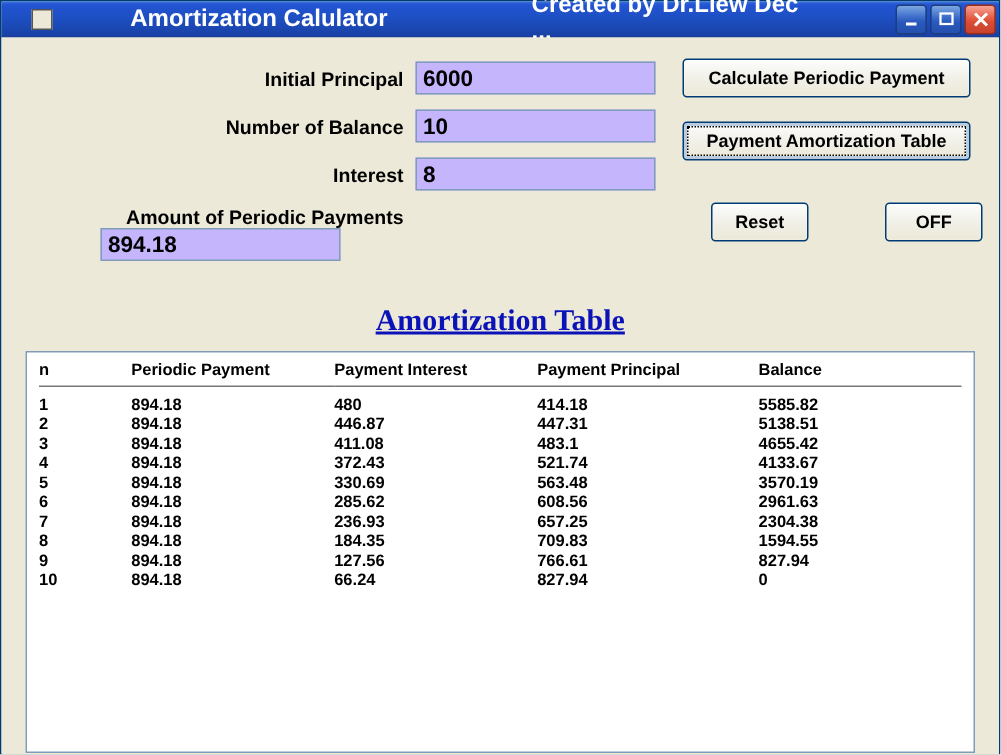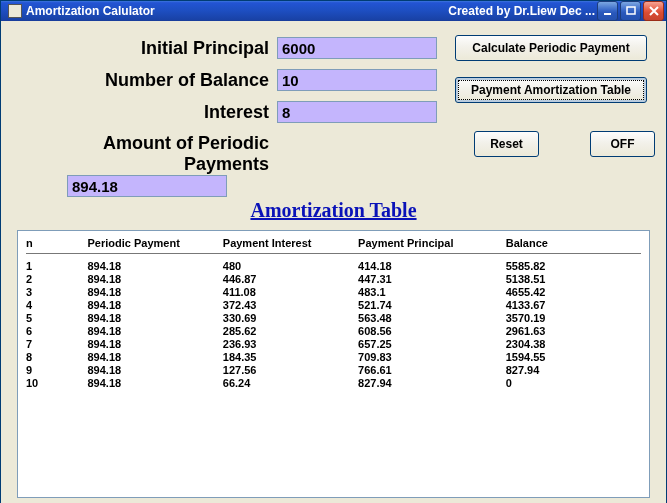--- a/index.html
+++ b/index.html
@@ -18,23 +18,24 @@
     display: flex;
     flex-direction: column;
     position: relative;
   }
   .titlebar {
     height: 24px;
     background: linear-gradient(to bottom, #3b77dd 0%, #2a5bd7 6%, #2254d3 10%, #1d4ec0 50%, #1941a5 95%, #183a93 100%);
     color: #fff;
     display: flex;
     align-items: center;
-    padding: 0 2px 0 7px;
-    font-size: 12px;
-    font-weight: bold;
+    padding: 0 2px 0 20px;
+    font-size: 16px;
+    font-weight: bold;
+    gap: 48px;
   }
   .titlebar .app-icon {
     width: 14px; height: 14px;
     background: #ece9d8;
     border: 1px solid #555;
     margin-right: 4px;
     display:inline-block;
   }
   .titlebar .title-left { flex: 0 0 auto; }
   .titlebar .title-spacer { flex: 1 1 auto; }
@@ -67,21 +68,21 @@
   }
   .field {
     position: absolute;
     display: flex;
     align-items: center;
   }
   .field label {
     width: 260px;
     text-align: right;
     font-weight: bold;
-    font-size: 18px;
+    font-size: 13px;
     color: #000;
     padding-right: 8px;
   }
   .field input {
     width: 160px;
     height: 22px;
     border: 1px solid #7f9db9;
     background: #c4b5fd;
     font-size: 15px;
     font-weight: bold;

